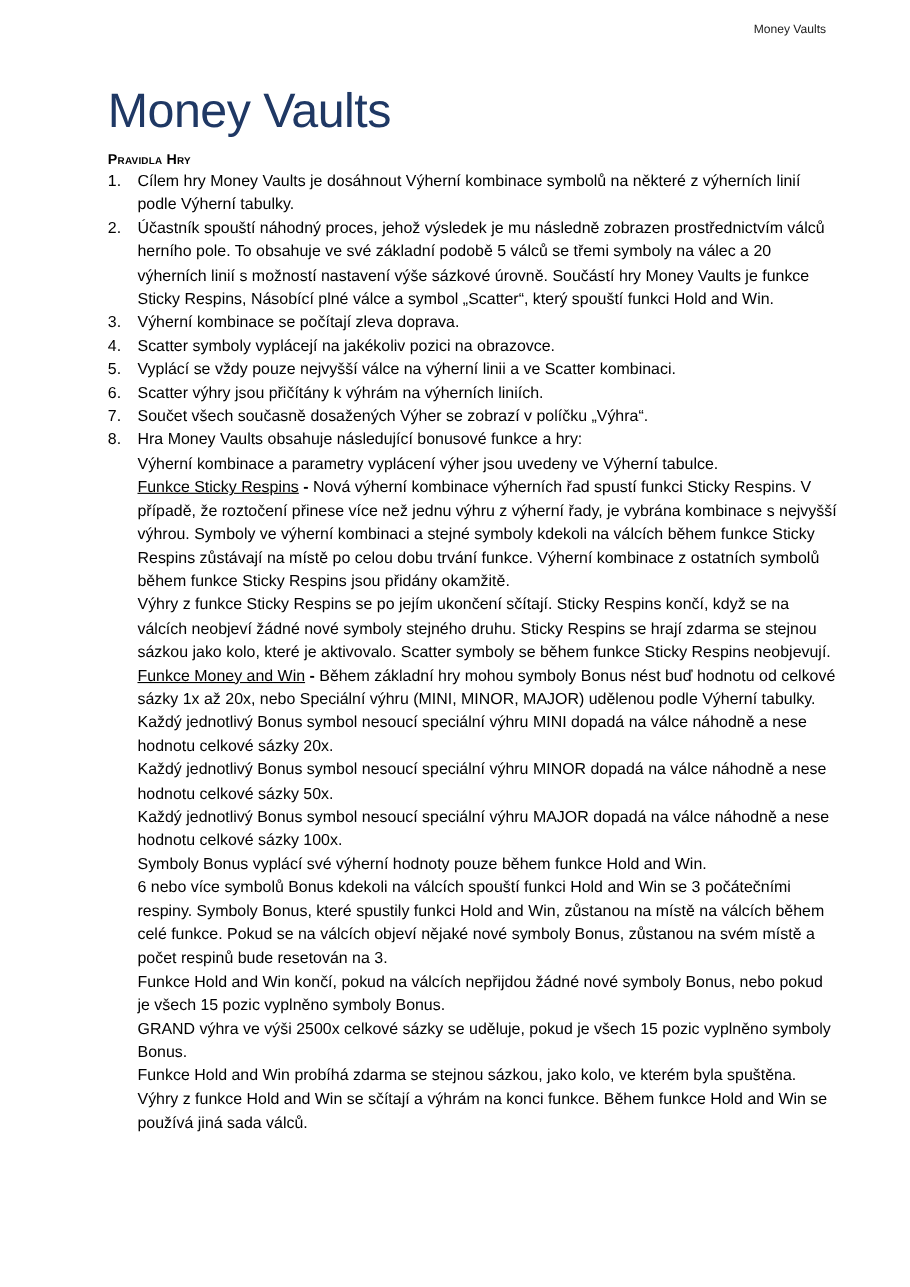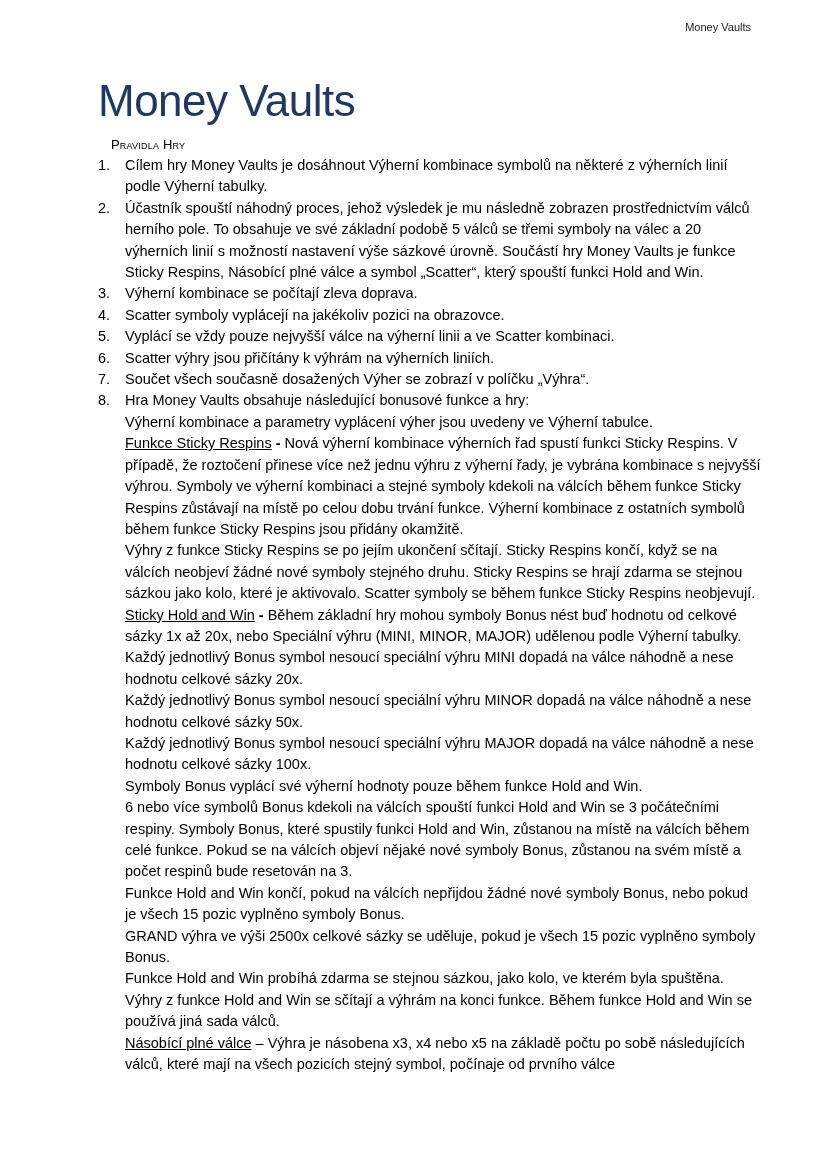--- a/index.html
+++ b/index.html
@@ -28,24 +28,24 @@
   }
   .doc-title {
     margin: 76px 0 0 0;
     font-size: 44px;
     line-height: 50px;
     font-weight: 400;
     letter-spacing: -0.5px;
     color: #1f3864;
   }
   .section-heading {
-    margin: 11px 0 0 13px;
+    margin: 11px 0 0 0;
     font-size: 13px;
     line-height: 15px;
-    font-weight: 400;
+    font-weight: 700;
     font-variant: small-caps;
     letter-spacing: 0.2px;
     color: #000000;
   }
   .rules {
     margin: 3px 0 0 0;
     font-size: 14.5px;
     line-height: 21.4px;
   }
   .rule { display: flex; }
@@ -106,27 +106,26 @@
           <p class="para"><span>Součet všech současně dosažených Výher se zobrazí v políčku „Výhra“.</span></p>
         </div>
       </div>
       <div class="rule">
         <div class="rule-num">8.</div>
         <div class="rule-body">
           <p class="para"><span>Hra Money Vaults obsahuje následující bonusové funkce a hry:</span></p>
           <p class="para"><span>Výherní kombinace a parametry vyplácení výher jsou uvedeny ve Výherní tabulce.</span></p>
           <p class="para"><span class="u">Funkce Sticky Respins</span><span class="b"> - </span><span>Nová výherní kombinace výherních řad spustí funkci Sticky Respins. V případě, že roztočení přinese více než jednu výhru z výherní řady, je vybrána kombinace s nejvyšší výhrou. Symboly ve výherní kombinaci a stejné symboly kdekoli na válcích během funkce Sticky Respins zůstávají na místě po celou dobu trvání funkce. Výherní kombinace z ostatních symbolů během funkce Sticky Respins jsou přidány okamžitě.</span></p>
           <p class="para"><span>Výhry z funkce Sticky Respins se po jejím ukončení sčítají. Sticky Respins končí, když se na válcích neobjeví žádné nové symboly stejného druhu. Sticky Respins se hrají zdarma se stejnou sázkou jako kolo, které je aktivovalo. Scatter symboly se během funkce Sticky Respins neobjevují.</span></p>
-          <p class="para"><span class="u">Sticky Hold and Win</span><span class="b"> - </span><span>Během základní hry mohou symboly Bonus nést buď hodnotu od celkové sázky 1x až 20x, nebo Speciální výhru (MINI, MINOR, MAJOR) udělenou podle Výherní tabulky.</span></p>
+          <p class="para"><span class="u">Funkce Money and Win</span><span class="b"> - </span><span>Během základní hry mohou symboly Bonus nést buď hodnotu od celkové sázky 1x až 20x, nebo Speciální výhru (MINI, MINOR, MAJOR) udělenou podle Výherní tabulky.</span></p>
           <p class="para"><span>Každý jednotlivý Bonus symbol nesoucí speciální výhru MINI dopadá na válce náhodně a nese hodnotu celkové sázky 20x.</span></p>
           <p class="para"><span>Každý jednotlivý Bonus symbol nesoucí speciální výhru MINOR dopadá na válce náhodně a nese hodnotu celkové sázky 50x.</span></p>
           <p class="para"><span>Každý jednotlivý Bonus symbol nesoucí speciální výhru MAJOR dopadá na válce náhodně a nese hodnotu celkové sázky 100x.</span></p>
           <p class="para"><span>Symboly Bonus vyplácí své výherní hodnoty pouze během funkce Hold and Win.</span></p>
           <p class="para"><span>6 nebo více symbolů Bonus kdekoli na válcích spouští funkci Hold and Win se 3 počátečními respiny. Symboly Bonus, které spustily funkci Hold and Win, zůstanou na místě na válcích během celé funkce. Pokud se na válcích objeví nějaké nové symboly Bonus, zůstanou na svém místě a počet respinů bude resetován na 3.</span></p>
           <p class="para"><span>Funkce Hold and Win končí, pokud na válcích nepřijdou žádné nové symboly Bonus, nebo pokud je všech 15 pozic vyplněno symboly Bonus.</span></p>
           <p class="para"><span>GRAND výhra ve výši 2500x celkové sázky se uděluje, pokud je všech 15 pozic vyplněno symboly Bonus.</span></p>
           <p class="para"><span>Funkce Hold and Win probíhá zdarma se stejnou sázkou, jako kolo, ve kterém byla spuštěna.</span></p>
           <p class="para"><span>Výhry z funkce Hold and Win se sčítají a výhrám na konci funkce. Během funkce Hold and Win se používá jiná sada válců.</span></p>
-          <p class="para"><span class="u">Násobící plné válce</span><span> – </span><span>Výhra je násobena x3, x4 nebo x5 na základě počtu po sobě následujících válců, které mají na všech pozicích stejný symbol, počínaje od prvního válce</span></p>
         </div>
       </div>
     </div>
 </div>
 
 </body></html>

